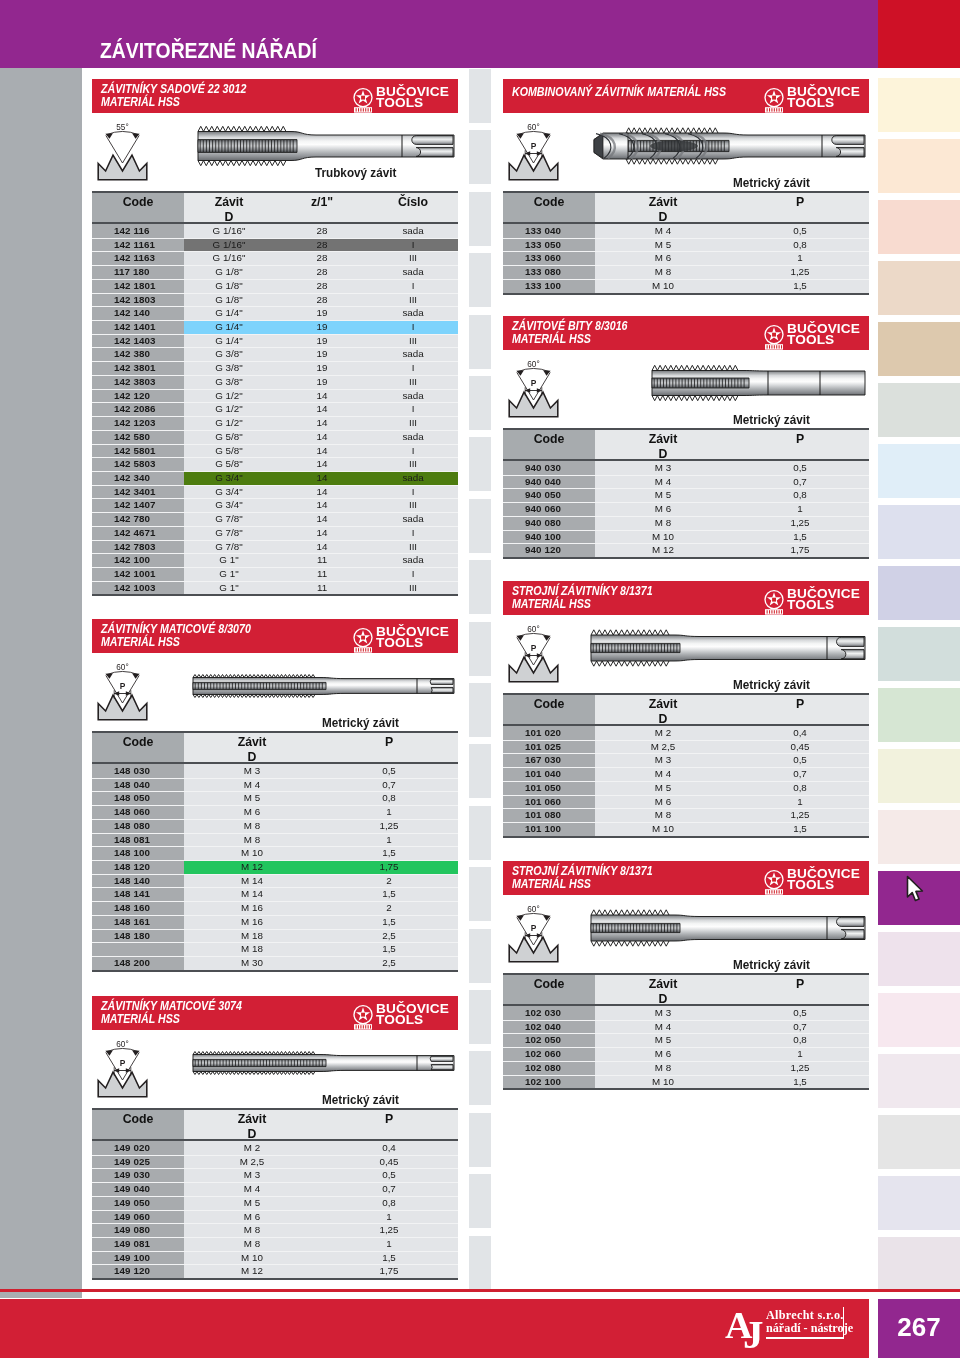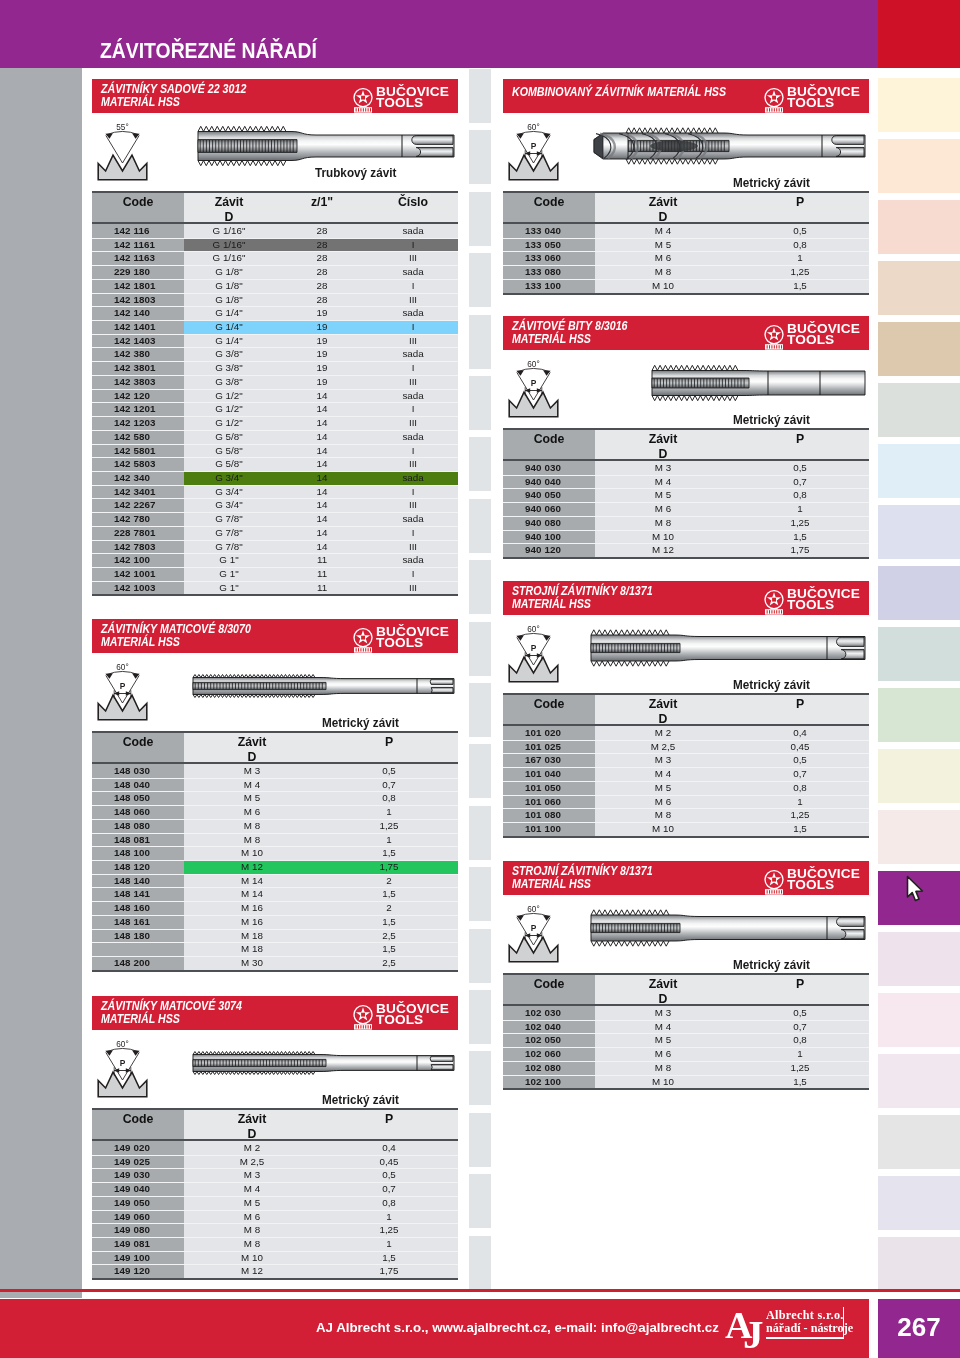--- a/index.html
+++ b/index.html
@@ -277,21 +277,21 @@
             <div class="tsep"></div>
             <div class="tcode" style="background:#a8abae"></div>
        <div class="tcode-txt" style="top:1px">142 1163</div>
             <div class="tval" style="left:82px;width:110px;top:1px">G 1/16"</div>
             <div class="tval" style="left:185px;width:90px;top:1px">28</div>
             <div class="tval" style="left:276px;width:90px;top:1px">III</div>
           </div>
           <div class="trow" style="top:74.16px;height:13.72px;background:#e3e5e8">
             <div class="tsep"></div>
             <div class="tcode" style="background:#a8abae"></div>
-       <div class="tcode-txt" style="top:1px">229 180</div>
+       <div class="tcode-txt" style="top:1px">117 180</div>
             <div class="tval" style="left:82px;width:110px;top:1px">G 1/8"</div>
             <div class="tval" style="left:185px;width:90px;top:1px">28</div>
             <div class="tval" style="left:276px;width:90px;top:1px">sada</div>
           </div>
           <div class="trow" style="top:87.88px;height:13.72px;background:#e3e5e8">
             <div class="tsep"></div>
             <div class="tcode" style="background:#a8abae"></div>
        <div class="tcode-txt" style="top:1px">142 1801</div>
             <div class="tval" style="left:82px;width:110px;top:1px">G 1/8"</div>
             <div class="tval" style="left:185px;width:90px;top:1px">28</div>
@@ -357,21 +357,21 @@
             <div class="tsep"></div>
             <div class="tcode" style="background:#a8abae"></div>
        <div class="tcode-txt" style="top:1px">142 120</div>
             <div class="tval" style="left:82px;width:110px;top:1px">G 1/2"</div>
             <div class="tval" style="left:185px;width:90px;top:1px">14</div>
             <div class="tval" style="left:276px;width:90px;top:1px">sada</div>
           </div>
           <div class="trow" style="top:211.36px;height:13.72px;background:#e3e5e8">
             <div class="tsep"></div>
             <div class="tcode" style="background:#a8abae"></div>
-       <div class="tcode-txt" style="top:1px">142 1201</div>
+       <div class="tcode-txt" style="top:1px">142 2086</div>
             <div class="tval" style="left:82px;width:110px;top:1px">G 1/2"</div>
             <div class="tval" style="left:185px;width:90px;top:1px">14</div>
             <div class="tval" style="left:276px;width:90px;top:1px">I</div>
           </div>
           <div class="trow" style="top:225.08px;height:13.72px;background:#e3e5e8">
             <div class="tsep"></div>
             <div class="tcode" style="background:#a8abae"></div>
        <div class="tcode-txt" style="top:1px">142 1203</div>
             <div class="tval" style="left:82px;width:110px;top:1px">G 1/2"</div>
             <div class="tval" style="left:185px;width:90px;top:1px">14</div>
@@ -413,37 +413,37 @@
             <div class="tsep"></div>
             <div class="tcode" style="background:#a8abae"></div>
        <div class="tcode-txt" style="top:1px">142 3401</div>
             <div class="tval" style="left:82px;width:110px;top:1px">G 3/4"</div>
             <div class="tval" style="left:185px;width:90px;top:1px">14</div>
             <div class="tval" style="left:276px;width:90px;top:1px">I</div>
           </div>
           <div class="trow" style="top:307.40000000000003px;height:13.72px;background:#e3e5e8">
             <div class="tsep"></div>
             <div class="tcode" style="background:#a8abae"></div>
-       <div class="tcode-txt" style="top:1px">142 2267</div>
+       <div class="tcode-txt" style="top:1px">142 1407</div>
             <div class="tval" style="left:82px;width:110px;top:1px">G 3/4"</div>
             <div class="tval" style="left:185px;width:90px;top:1px">14</div>
             <div class="tval" style="left:276px;width:90px;top:1px">III</div>
           </div>
           <div class="trow" style="top:321.12px;height:13.72px;background:#e3e5e8">
             <div class="tsep"></div>
             <div class="tcode" style="background:#a8abae"></div>
        <div class="tcode-txt" style="top:1px">142 780</div>
             <div class="tval" style="left:82px;width:110px;top:1px">G 7/8"</div>
             <div class="tval" style="left:185px;width:90px;top:1px">14</div>
             <div class="tval" style="left:276px;width:90px;top:1px">sada</div>
           </div>
           <div class="trow" style="top:334.84000000000003px;height:13.72px;background:#e3e5e8">
             <div class="tsep"></div>
             <div class="tcode" style="background:#a8abae"></div>
-       <div class="tcode-txt" style="top:1px">228 7801</div>
+       <div class="tcode-txt" style="top:1px">142 4671</div>
             <div class="tval" style="left:82px;width:110px;top:1px">G 7/8"</div>
             <div class="tval" style="left:185px;width:90px;top:1px">14</div>
             <div class="tval" style="left:276px;width:90px;top:1px">I</div>
           </div>
           <div class="trow" style="top:348.56px;height:13.72px;background:#e3e5e8">
             <div class="tsep"></div>
             <div class="tcode" style="background:#a8abae"></div>
        <div class="tcode-txt" style="top:1px">142 7803</div>
             <div class="tval" style="left:82px;width:110px;top:1px">G 7/8"</div>
             <div class="tval" style="left:185px;width:90px;top:1px">14</div>
@@ -1646,21 +1646,20 @@
        <div class="tcode-txt" style="top:1px">102 100</div>
             <div class="tval" style="left:90px;width:140px;top:1px">M 10</div>
             <div class="tval" style="left:232px;width:130px;top:1px">1,5</div>
           </div>
       <div class="t-botline" style="top:115.32000000000001px"></div>
     </div>
   </div>
     </div>
   <div class="footline"></div>
   <div class="footbar"></div>
-  <div class="foot-contact">AJ Albrecht s.r.o., www.ajalbrecht.cz, e-mail: info@ajalbrecht.cz</div>
   <div class="pagenum-box"></div>
   <div class="pagenum">267</div>
   <div class="alb">
     <div class="alb-A">A</div>
     <div class="alb-J">J</div>
     <div class="alb-txt">
       <div class="alb-n1">Albrecht s.r.o.</div>
       <div class="alb-n2">nářadí - nástroje</div>
       <div class="alb-rule"></div>
       <div class="alb-bar"></div>

